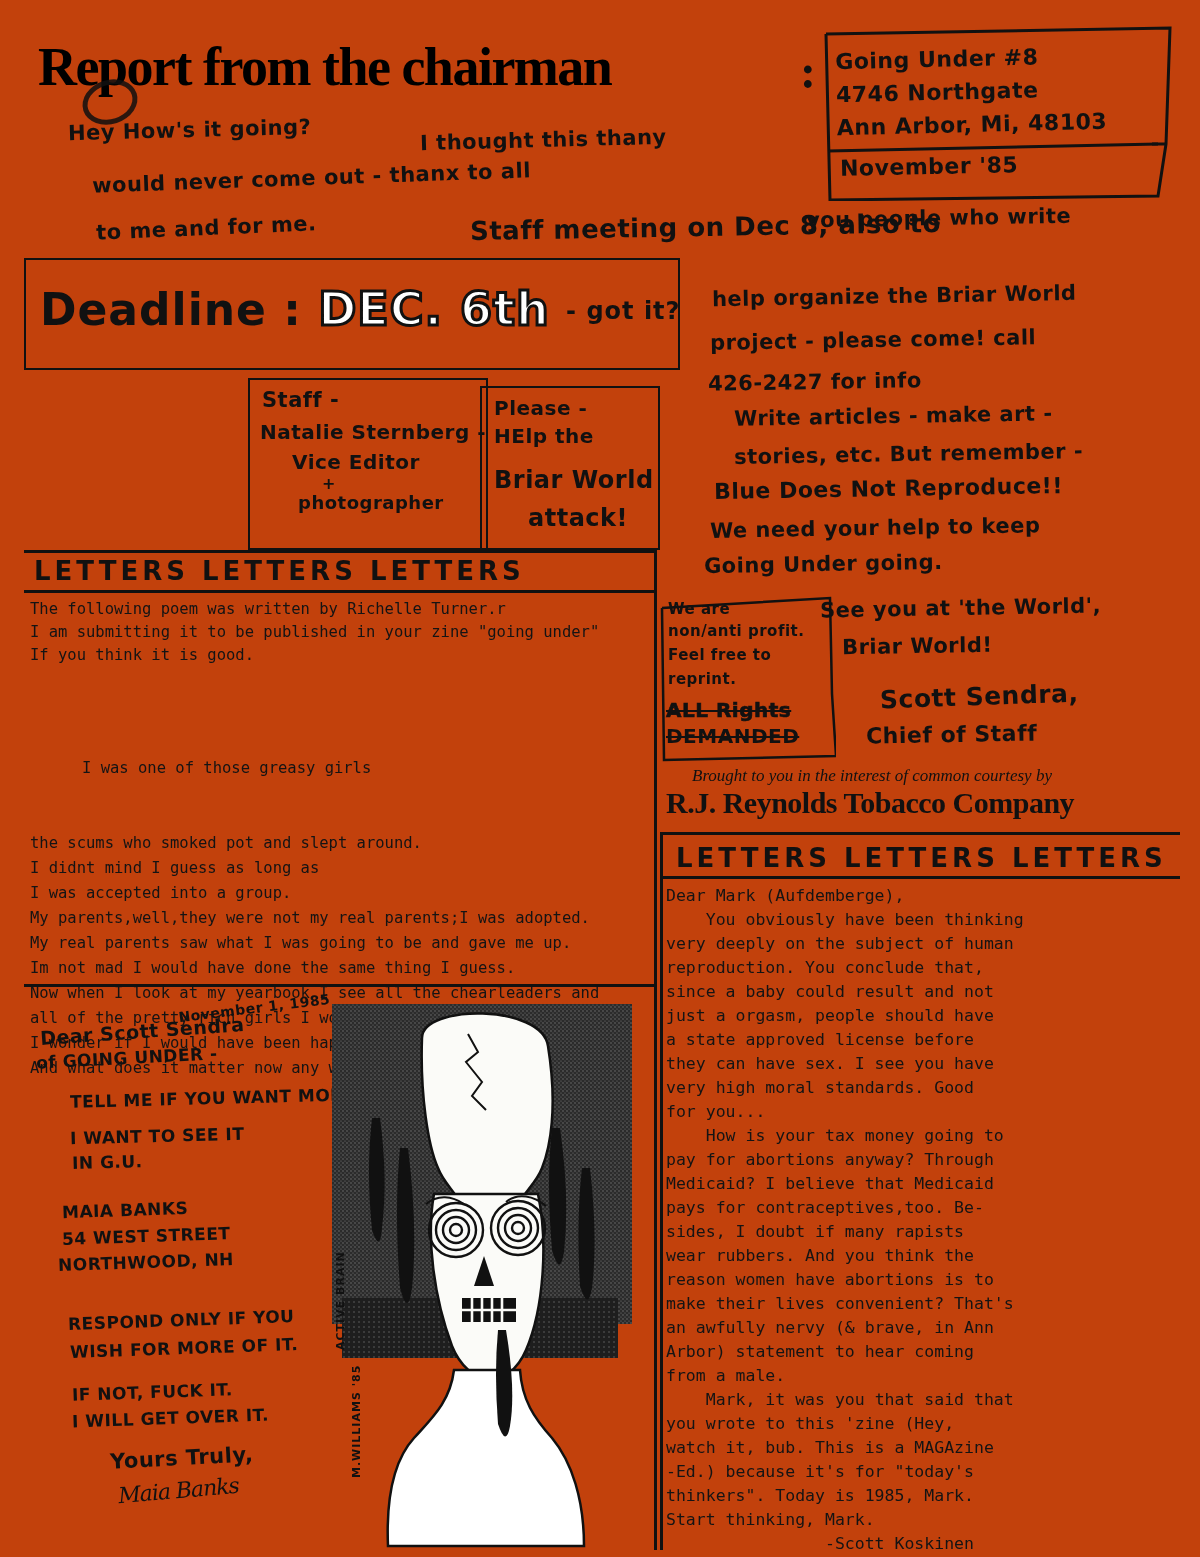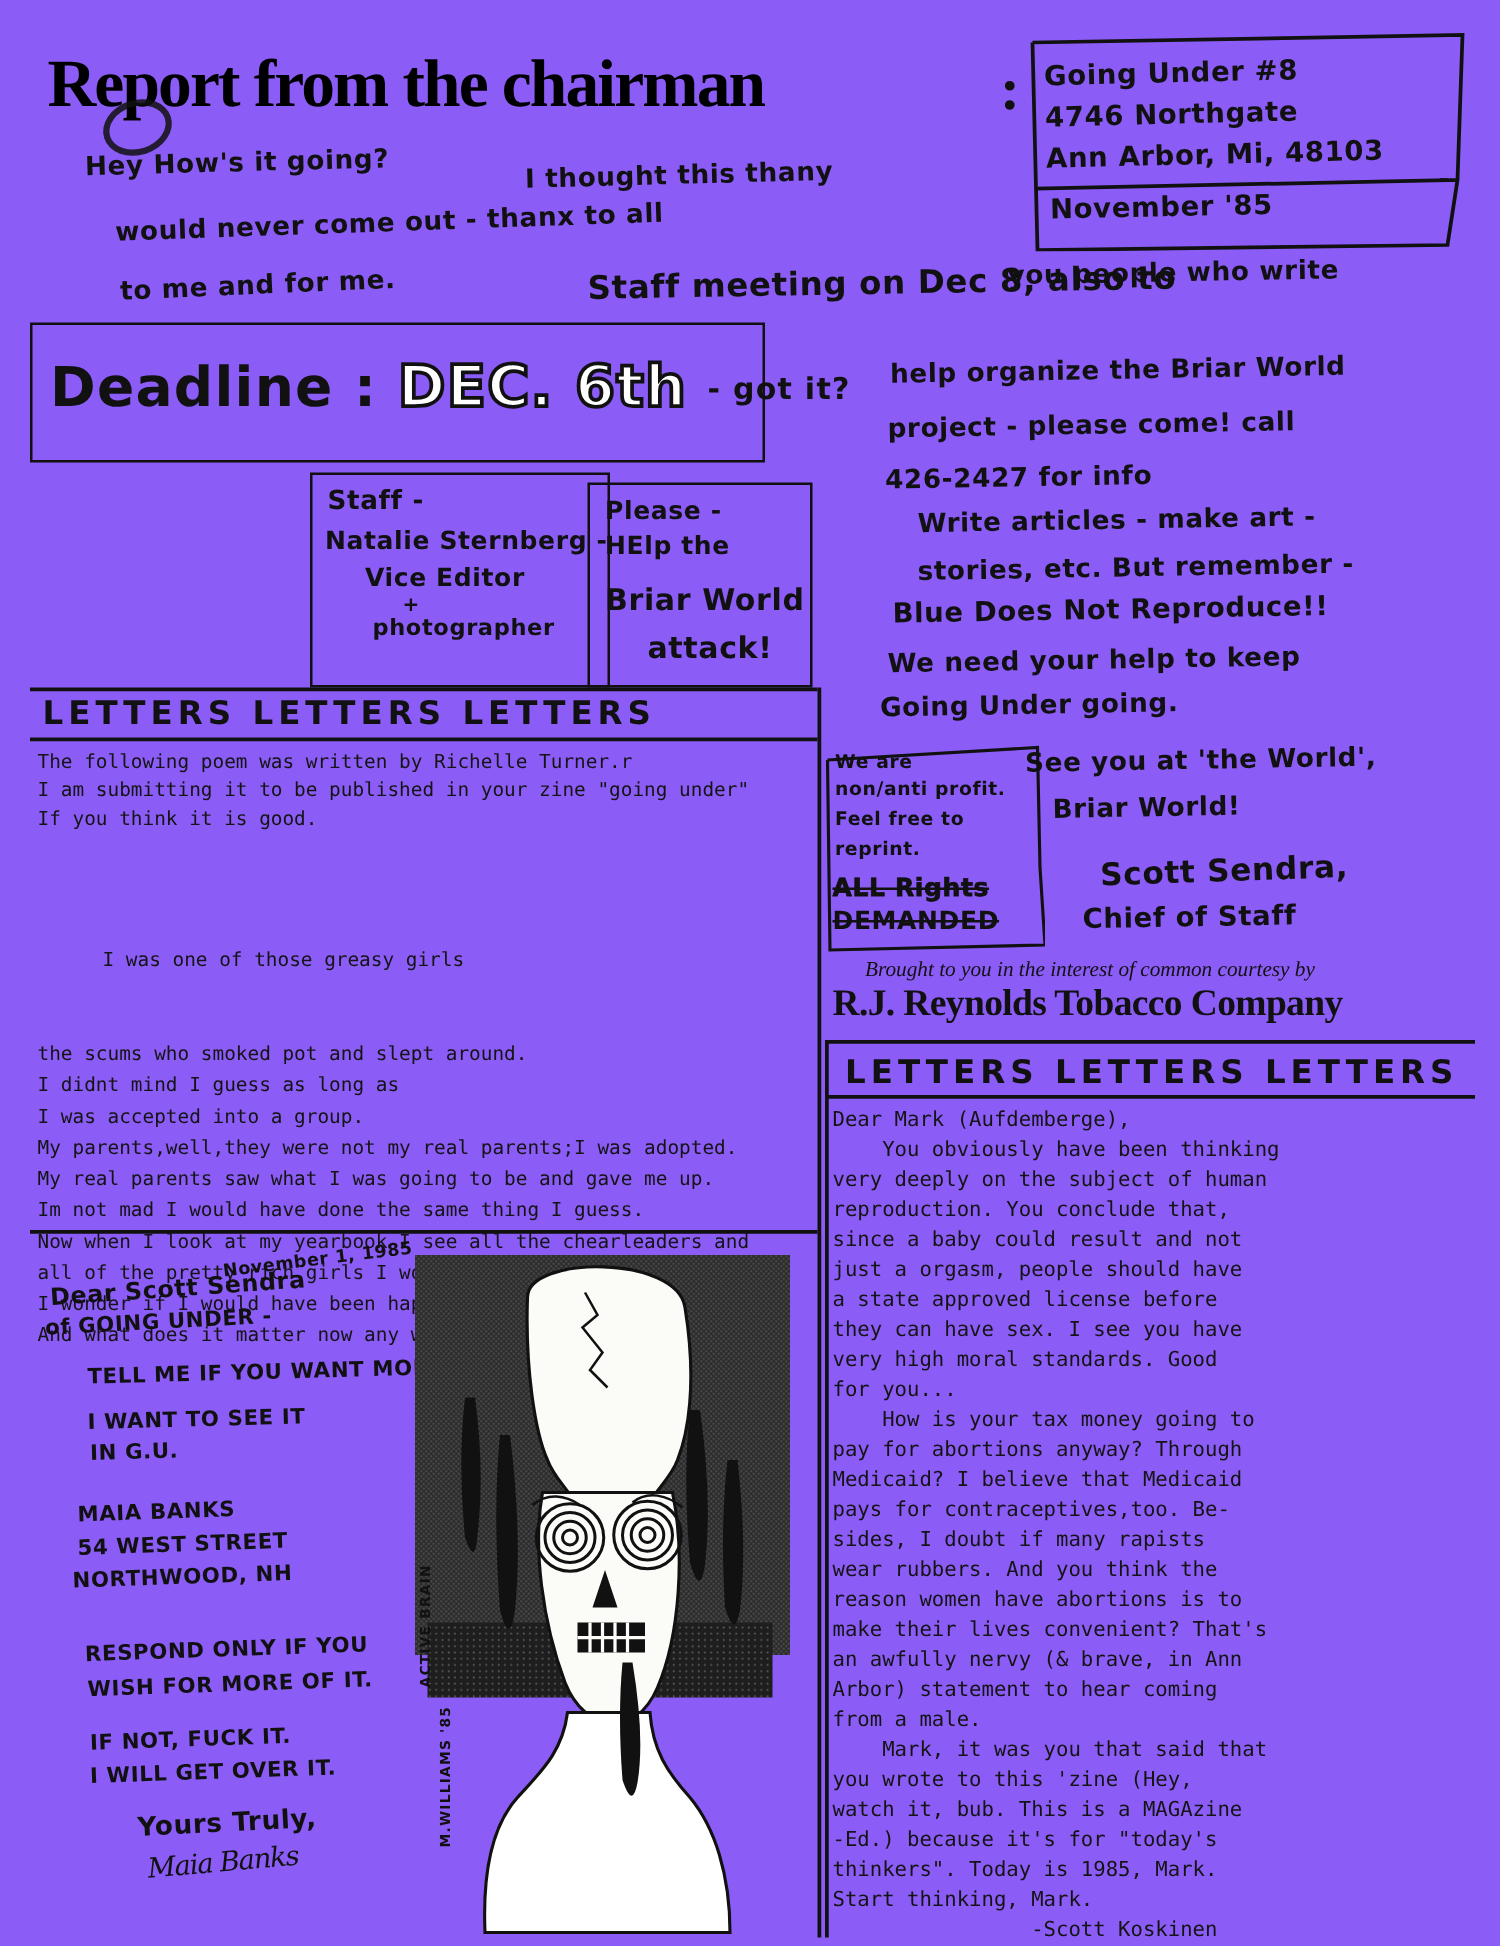--- a/index.html
+++ b/index.html
@@ -12,21 +12,21 @@
     height: 1557px;
     position: relative;
     font-family: "Liberation Sans", sans-serif;
     color: #111;
     overflow: hidden;
   }
 
   .page {
     position: absolute;
     inset: 0;
-    background: #8b5cf6;
+    background: #c2410c;
   }
 
   
   .abs { position: absolute; }
   .hand {
     font-family: "DejaVu Sans", sans-serif;
     font-weight: 600;
     letter-spacing: 0.5px;
     color: #111;
   }
@@ -87,21 +87,21 @@
     width: 46px; height: 34px;
     border: 5px solid #111;
     border-radius: 50%;
     transform: rotate(-18deg);
     opacity: .85;
   }
 
   
   #deadline-box {
     left: 24px; top: 258px;
-    width: 588px; height: 112px;
+    width: 656px; height: 112px;
   }
   #deadline-text {
     position: absolute;
     left: 14px; top: 22px;
     font-size: 44px;
     font-weight: 800;
     font-family: "DejaVu Sans", sans-serif;
     letter-spacing: 1px;
   }
   #deadline-outline {
@@ -112,21 +112,21 @@
   }
   #deadline-suffix {
     font-size: 24px;
     font-weight: 700;
     vertical-align: 6px;
   }
 
   
   #adrates-box { left: 24px; top: 378px; width: 220px; height: 172px; }
   #staff-box   { left: 248px; top: 378px; width: 240px; height: 172px; }
-  #help-box    { left: 470px; top: 386px; width: 180px; height: 164px; }
+  #help-box    { left: 480px; top: 386px; width: 180px; height: 164px; }
 
   .smallbox-title { position: absolute; font-size: 21px; }
   .smallbox-line  { position: absolute; font-size: 20px; }
 
   #help-big {
     position: absolute; left: 12px; top: 36px;
     font-size: 20px; font-weight: 800;
   }
 
   

